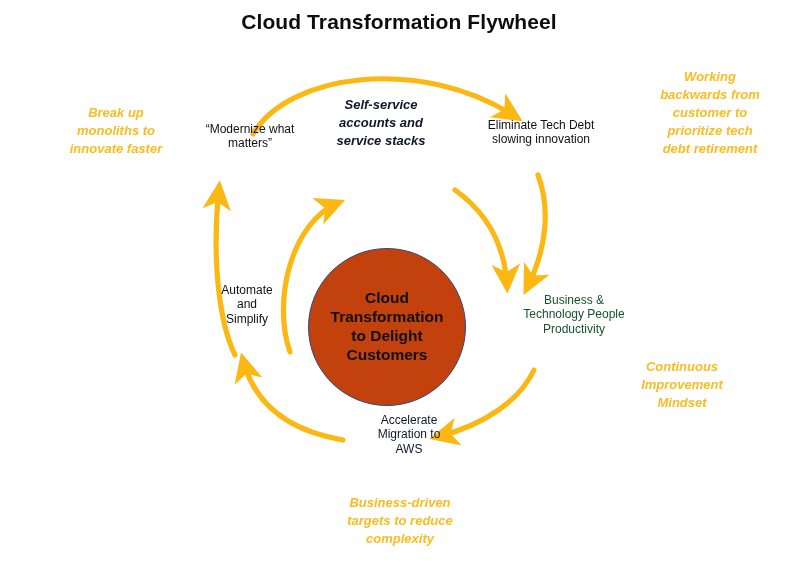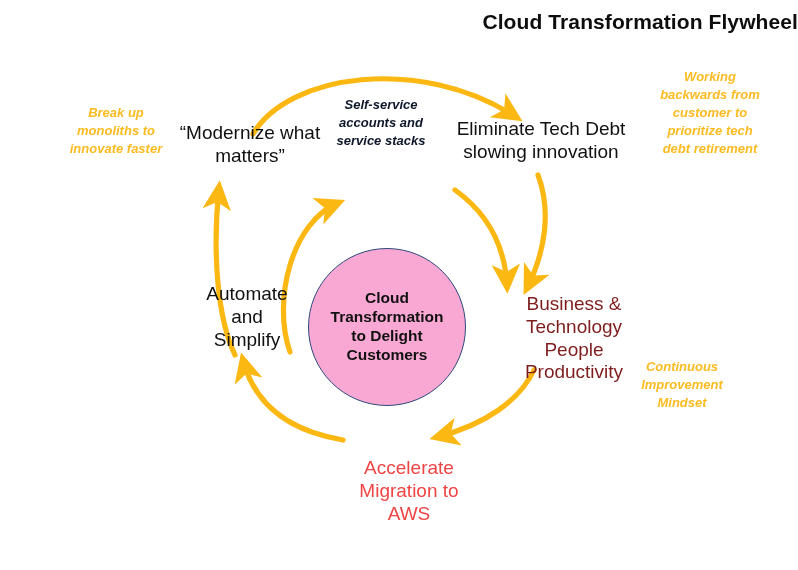--- a/index.html
+++ b/index.html
@@ -26,21 +26,21 @@
     width: 798px;
     height: 570px;
     pointer-events: none;
   }
 
   .diagram-title {
     position: absolute;
     left: 0;
     top: 10px;
     width: 798px;
-    text-align: right;
+    text-align: center;
     font-size: 21px;
     font-weight: bold;
     color: #0d0d0d;
     letter-spacing: 0.1px;
   }
 
   
   .hub {
     position: absolute;
     left: 308px;
@@ -61,21 +61,21 @@
     color: #111111;
     text-align: center;
     line-height: 1.22;
     padding: 0 8px;
   }
 
   
   .node {
     position: absolute;
     text-align: center;
-    font-size: 19px;
+    font-size: 12px;
     color: #111111;
     line-height: 1.2;
   }
   .node-modernize { left: 160px; top: 122px; width: 180px; }
   .node-reduce    { left: 330px; top: 158px; width: 138px; }
   .node-techdebt  { left: 452px; top: 118px; width: 178px; }
   .node-business  { left: 494px; top: 293px; width: 160px; }
   .node-aws       { left: 334px; top: 413px; width: 150px; }
   .node-automate  { left: 190px; top: 283px; width: 114px; }
 
@@ -113,28 +113,29 @@
       <path d="M253,134 C288,74 420,55 516,117"></path>
       <path d="M538,175 C551,210 546,250 527,288"></path>
       <path d="M455,190 C490,215 505,248 507,286"></path>
       <path d="M534,370 C520,400 485,425 437,437"></path>
       <path d="M343,440 C295,432 256,410 243,360"></path>
       <path d="M235,355 C218,320 212,255 219,188"></path>
       <path d="M290,352 C272,300 292,222 338,203"></path>
     </g>
   </svg>
 
-  <div class="hub" style="background: #f9a8d4; border-color: rgb(46, 74, 125);">
+  <div class="hub" style="background: #c2410c; border-color: rgb(46, 74, 125);">
     <div class="hub-label">Cloud<br>Transformation<br>to Delight<br>Customers</div>
   </div>
 
   <div class="node node-modernize" style="color: rgb(17, 17, 17);">“Modernize what<br>matters”</div>
   <div class="node node-techdebt" style="color: rgb(17, 17, 17);">Eliminate Tech Debt<br>slowing innovation</div>
-  <div class="node node-business" style="color: #7f1d1d;">Business &amp;<br>Technology People<br>Productivity</div>
-  <div class="node node-aws" style="color: #ef4444; margin-top: 44px;">Accelerate<br>Migration to<br>AWS</div>
+  <div class="node node-business" style="color: #14532d;">Business &amp;<br>Technology People<br>Productivity</div>
+  <div class="node node-aws" style="color: #0f172a;">Accelerate<br>Migration to<br>AWS</div>
   <div class="node node-automate" style="color: rgb(17, 17, 17);">Automate<br>and<br>Simplify</div>
 
   <div class="note note-breakup" style="color: rgb(251, 187, 33);">Break up<br>monoliths to<br>innovate faster</div>
   <div class="note note-selfserv" style="color: #0f172a;">Self-service<br>accounts and<br>service stacks</div>
   <div class="note note-working" style="color: rgb(251, 187, 33);">Working<br>backwards from<br>customer to<br>prioritize tech<br>debt retirement</div>
   <div class="note note-continuous" style="color: rgb(251, 187, 33);">Continuous<br>Improvement<br>Mindset</div>
+  <div class="note note-bizdriven" style="color: rgb(251, 187, 33);">Business-driven<br>targets to reduce<br>complexity</div>
 
 </div>
 
 </body></html>

